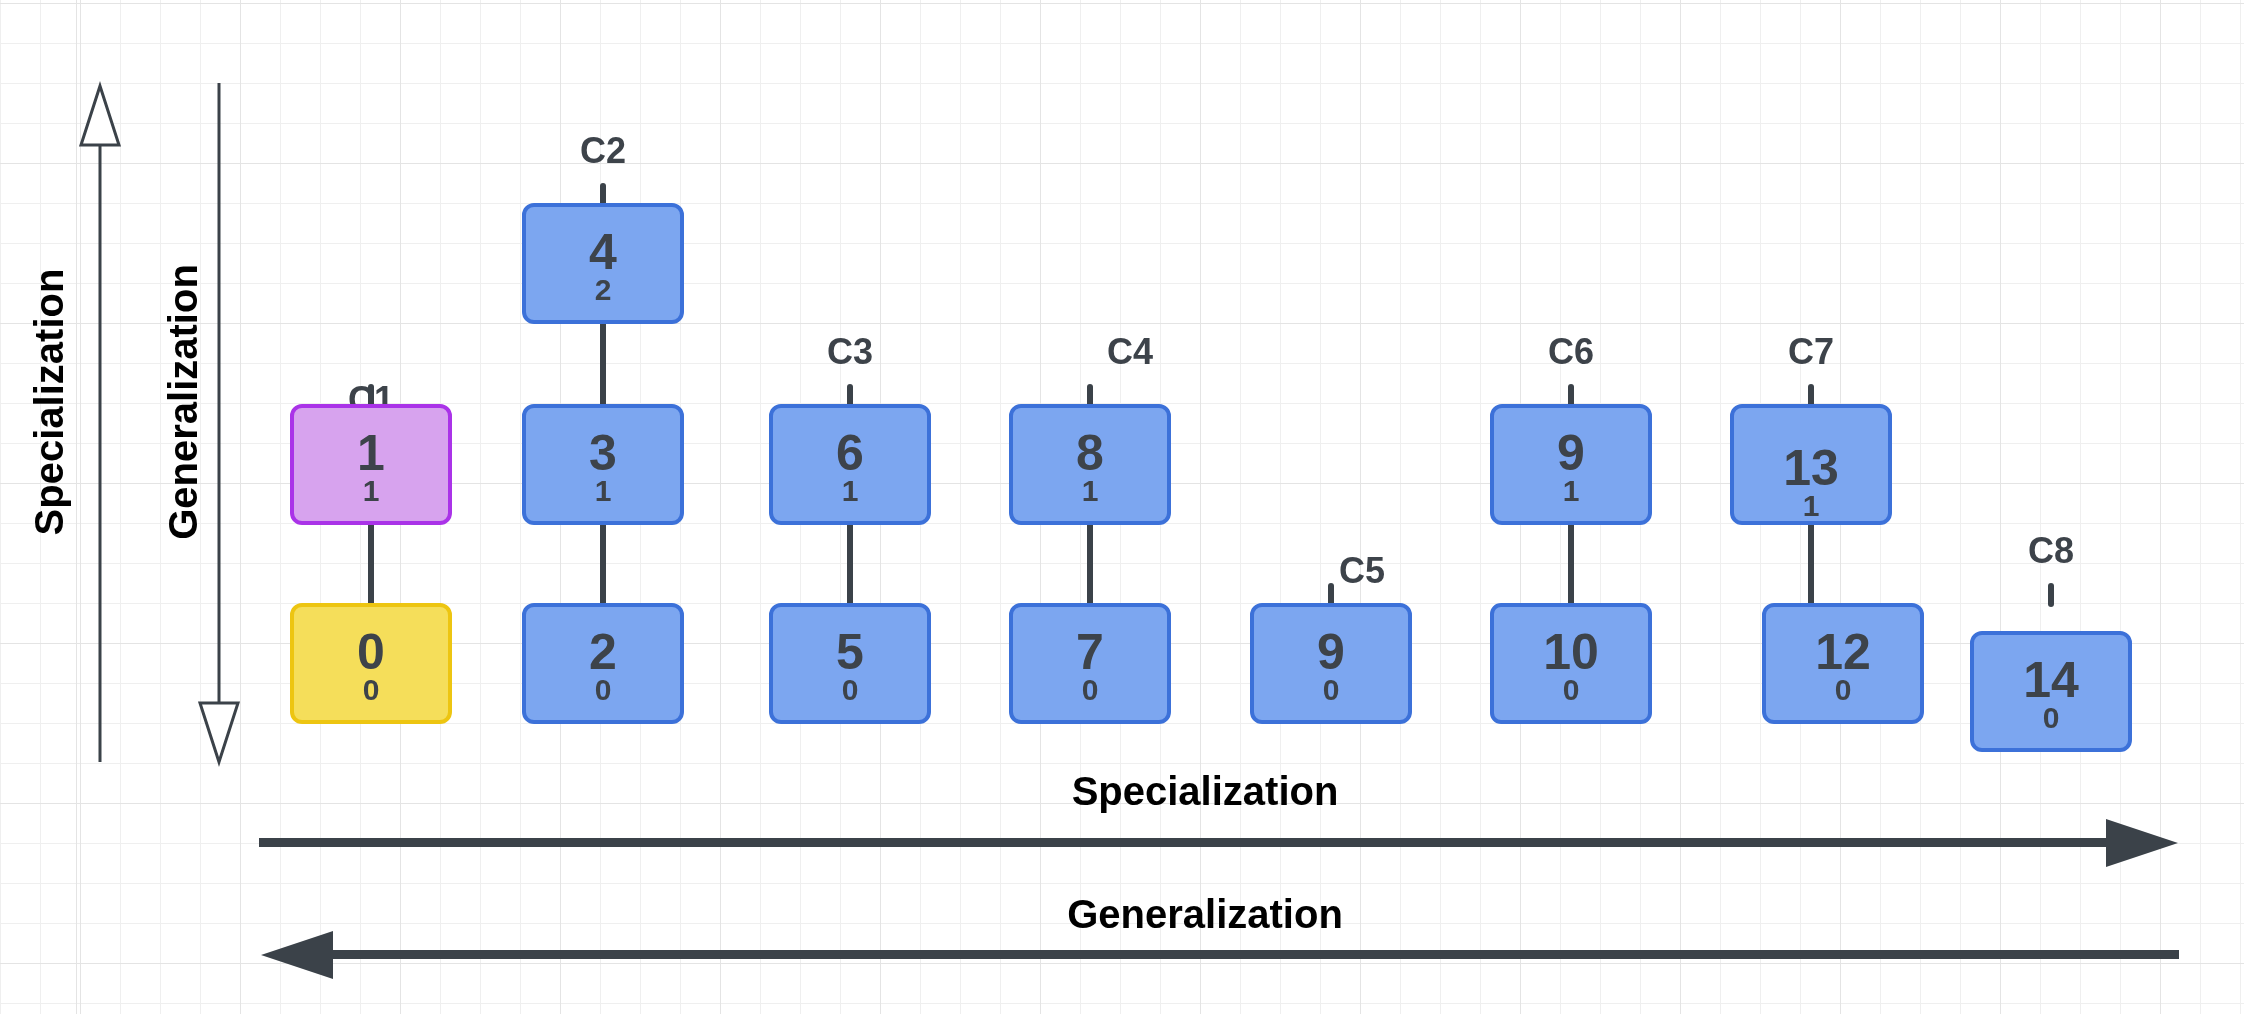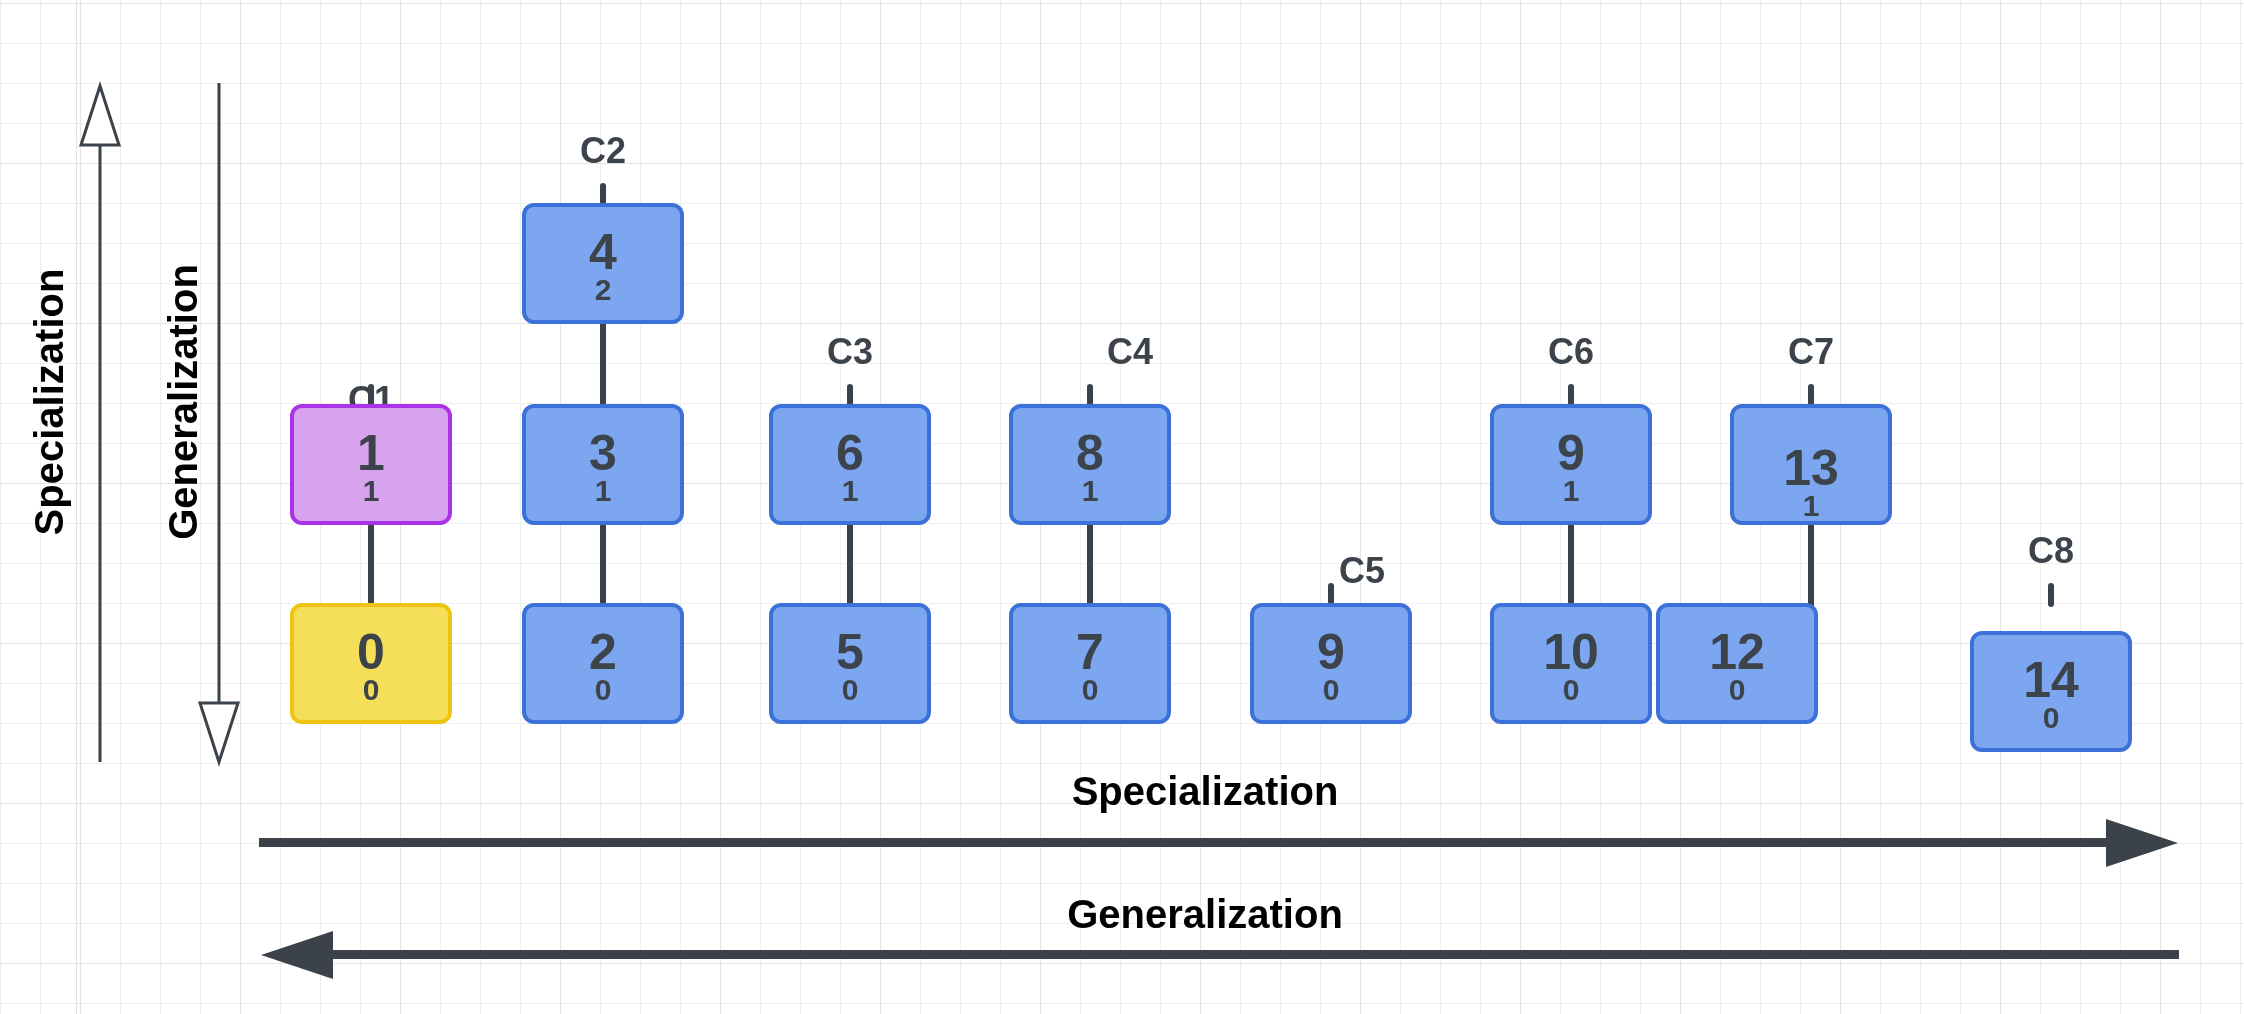--- a/index.html
+++ b/index.html
@@ -136,21 +136,21 @@
         <div class="node-main">10</div>
         <div class="node-sub">0</div>
       </div>
       <div class="col-label" style="left: 1731px; top: 332px;">C7</div>
       <div class="stub" style="left: 1808px; top: 384px; height: 24px;"></div>
       <div class="connector" style="left: 1808px; top: 521px; height: 86px;"></div>
       <div class="node" style="left: 1730px; top: 404px; background: rgb(124, 166, 240); border-color: rgb(60, 113, 217); justify-content: flex-end;">
         <div class="node-main">13</div>
         <div class="node-sub">1</div>
       </div>
-      <div class="node" style="left: 1656px; top: 603px; background: rgb(124, 166, 240); border-color: rgb(60, 113, 217);">
+      <div class="node" style="left: 1762px; top: 603px; background: rgb(124, 166, 240); border-color: rgb(60, 113, 217);">
         <div class="node-main">12</div>
         <div class="node-sub">0</div>
       </div>
       <div class="col-label" style="left: 1971px; top: 531px;">C8</div>
       <div class="stub" style="left: 2048px; top: 583px; height: 24px;"></div>
       <div class="node" style="left: 1970px; top: 603px; background: rgb(124, 166, 240); border-color: rgb(60, 113, 217); margin-top: 28px;">
         <div class="node-main">14</div>
         <div class="node-sub">0</div>
       </div>
     </div>

